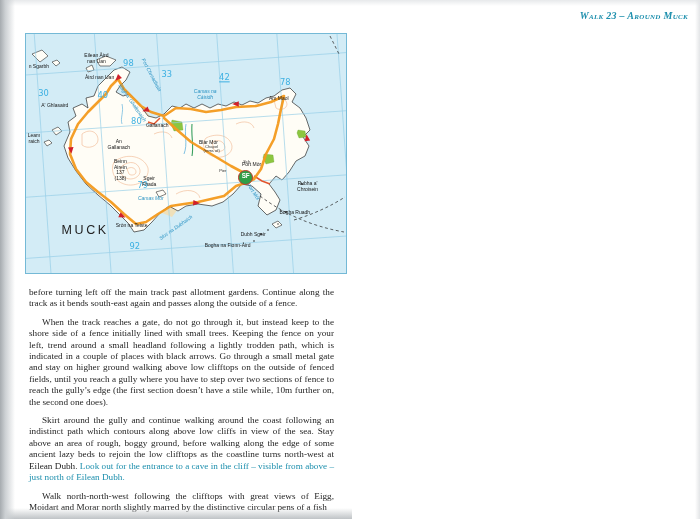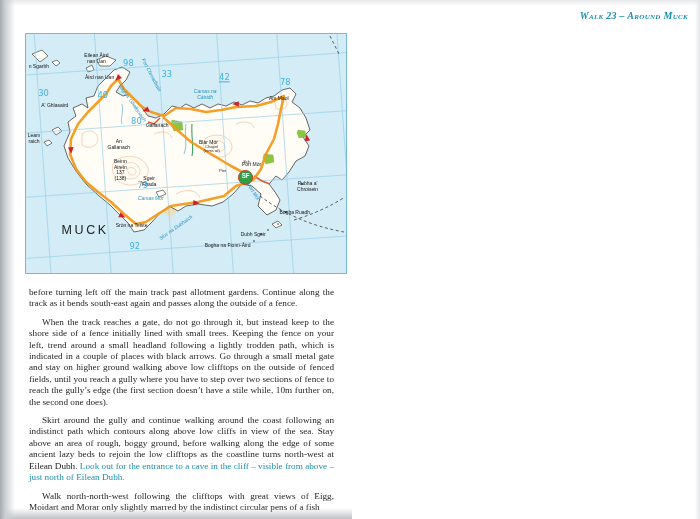--- a/index.html
+++ b/index.html
@@ -202,21 +202,21 @@
         <span class="ml water" style="left: 47%; top: 81%; transform: translate(-50%, -50%) rotate(-35deg);">Sloc na Dubhaich</span>
         <span class="ml water" style="left: 71%; top: 66%; transform: translate(-50%, -50%) rotate(55deg);">Port Mór</span>
       </div>
     <div class="sf-badge">SF</div>
   </div>
 
   <div class="bodytext text-left">
       <p class="para"><span class="seg-n">before turning left off the main track past allotment gardens. Continue along the track as it bends south-east again and passes along the outside of a fence.</span></p>
       <p class="para indent"><span class="seg-n">When the track reaches a gate, do not go through it, but instead keep to the shore side of a fence initially lined with small trees. Keeping the fence on your left, trend around a small headland following a lightly trodden path, which is indicated in a couple of places with black arrows. Go through a small metal gate and stay on higher ground walking above low clifftops on the outside of fenced fields, until you reach a gully where you have to step over two sections of fence to reach the gully’s edge (the first section doesn’t have a stile while, 10m further on, the second one does).</span></p>
       <p class="para indent"><span class="seg-n">Skirt around the gully and continue walking around the coast following an indistinct path which contours along above low cliffs in view of the sea. Stay above an area of rough, boggy ground, before walking along the edge of some ancient lazy beds to rejoin the low clifftops as the coastline turns north-west at Eilean Dubh. </span><span class="seg-teal">Look out for the entrance to a cave in the cliff – visible from above – just north of Eilean Dubh.</span></p>
-      <p class="para indent"><span class="seg-n">Walk north-north-west following the clifftops with great views of Eigg, Moidart and Morar only slightly marred by the indistinct circular pens of a fish</span></p>
+      <p class="para indent"><span class="seg-n">Walk north-north-west following the clifftops with great views of Eigg, Moidart and Morar north slightly marred by the distinctive circular pens of a fish</span></p>
     </div>
 
 </div>
 
 <div class="page page-right">
   <div class="running-head head-right">Walk 23 – Around Muck</div>
 
 </div>
 
 <div class="edge-left"></div>

